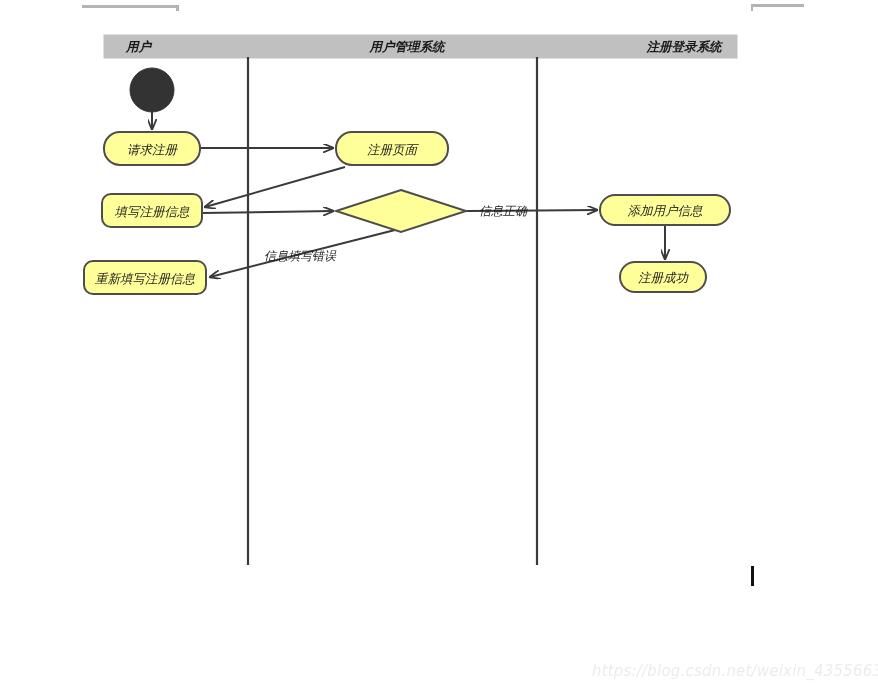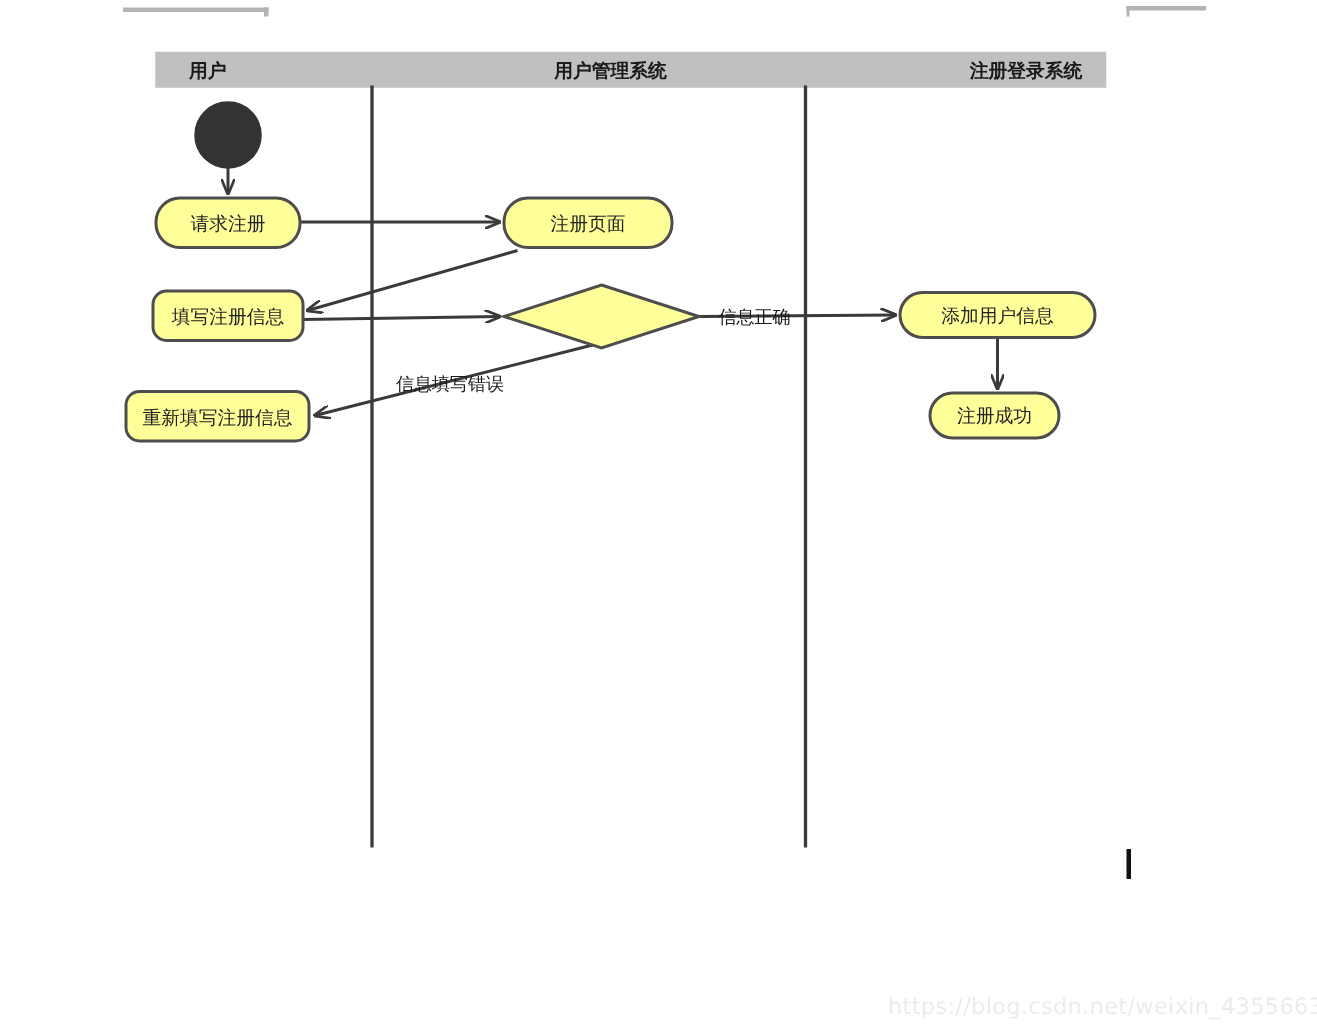--- a/index.html
+++ b/index.html
@@ -1,20 +1,20 @@
 <!DOCTYPE html>
 <html><head>
 <meta charset="utf-8">
 <style>
   html,body{margin:0;padding:0;background:#ffffff;}
   body{
     width:878px;height:690px;position:relative;overflow:hidden;
     font-family:"DejaVu Sans","Liberation Sans",sans-serif;
   }
-  #canvas{position:absolute;left:0;top:0;width:878px;height:524px;}
+  #canvas{position:absolute;left:0;top:0;width:878px;height:524px;font-style:italic;}
   .crop-mark{position:absolute;background:#b3b3b3;}
   .cm-top-left-h{left:82px;top:5px;width:97px;height:3px;}
   .cm-top-left-v{left:176px;top:5px;width:3px;height:6px;}
   .cm-top-right-h{left:751px;top:4px;width:53px;height:3px;}
   .cm-top-right-v{left:751px;top:4px;width:2px;height:7px;}
   .cm-square{left:106px;top:38px;width:12px;height:20px;background:#bdbdbd;}
 
   .text-caret{
     position:absolute;left:751px;top:566px;width:3px;height:20px;background:#111;
   }

